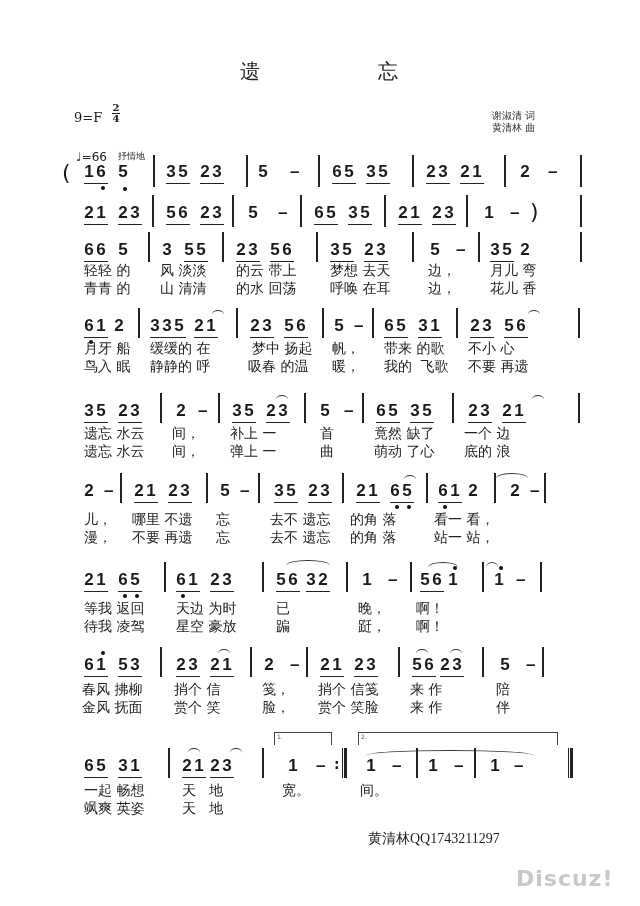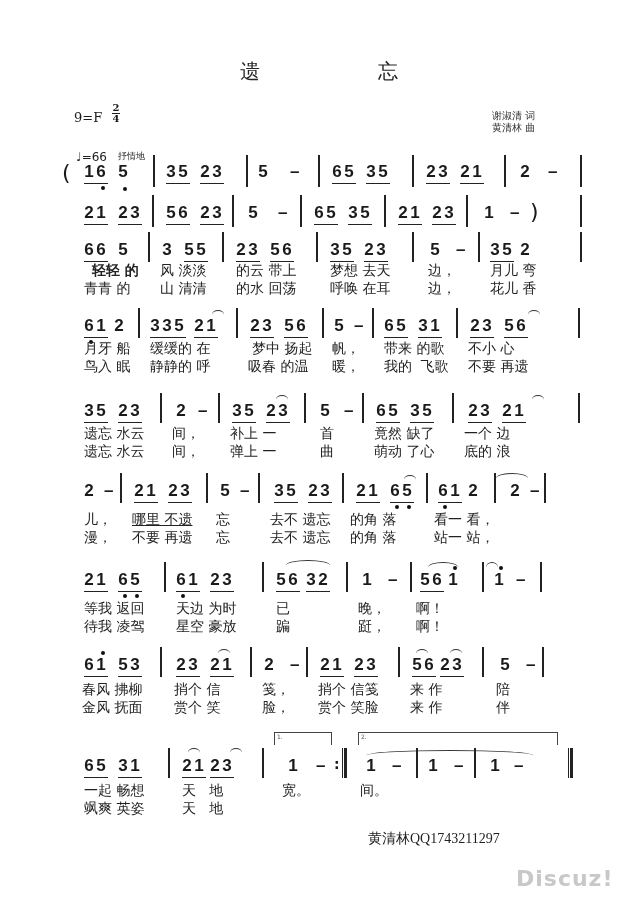--- a/index.html
+++ b/index.html
@@ -175,21 +175,21 @@
     </div>
     <div class="dash" style="left:456px;top:8px;">–</div>
   <div class="bar" style="left:478px;top:0;height:30px;"></div>
   <div class="grp" style="left:490px;top:8px;">
       <span class="note ul">3</span>
       <span class="note ul">5</span>
       <span style="width:6px"></span>
       <span class="note">2</span>
     </div>
   <div class="bar" style="left:580px;top:0;height:30px;"></div>
-  <div class="lyr" style="left:92px;top:30px;font-weight:bold;">轻轻 的</div>
+  <div class="lyr" style="left:84px;top:30px;">轻轻 的</div>
   <div class="lyr" style="left:160px;top:30px;">风 淡淡</div>
   <div class="lyr" style="left:236px;top:30px;">的云 带上</div>
   <div class="lyr" style="left:330px;top:30px;">梦想 去天</div>
   <div class="lyr" style="left:428px;top:30px;">边，</div>
   <div class="lyr" style="left:490px;top:30px;">月儿 弯</div>
   <div class="lyr" style="left:84px;top:48px;">青青 的</div>
   <div class="lyr" style="left:160px;top:48px;">山 清清</div>
   <div class="lyr" style="left:236px;top:48px;">的水 回荡</div>
   <div class="lyr" style="left:330px;top:48px;">呼唤 在耳</div>
   <div class="lyr" style="left:428px;top:48px;">边，</div>
@@ -360,21 +360,21 @@
       <span class="note">2</span>
     </div>
   <div class="slur" style="left:496px;top:0px;width:32px;height:10px;"></div>
   <div class="bar" style="left:494px;top:0;height:30px;"></div>
   <div class="grp" style="left:510px;top:8px;">
       <span class="note">2</span>
     </div>
     <div class="dash" style="left:530px;top:8px;">–</div>
   <div class="bar" style="left:544px;top:0;height:30px;"></div>
   <div class="lyr" style="left:84px;top:38px;">儿，</div>
-  <div class="lyr" style="left:132px;top:38px;text-decoration:underline;">哪里 不遗</div>
+  <div class="lyr" style="left:132px;top:38px;">哪里 不遗</div>
   <div class="lyr" style="left:216px;top:38px;">忘</div>
   <div class="lyr" style="left:270px;top:38px;">去不 遗忘</div>
   <div class="lyr" style="left:350px;top:38px;">的角 落</div>
   <div class="lyr" style="left:434px;top:38px;">看一 看，</div>
   <div class="lyr" style="left:84px;top:56px;">漫，</div>
   <div class="lyr" style="left:132px;top:56px;">不要 再遗</div>
   <div class="lyr" style="left:216px;top:56px;">忘</div>
   <div class="lyr" style="left:270px;top:56px;">去不 遗忘</div>
   <div class="lyr" style="left:350px;top:56px;">的角 落</div>
   <div class="lyr" style="left:434px;top:56px;">站一 站，</div>

